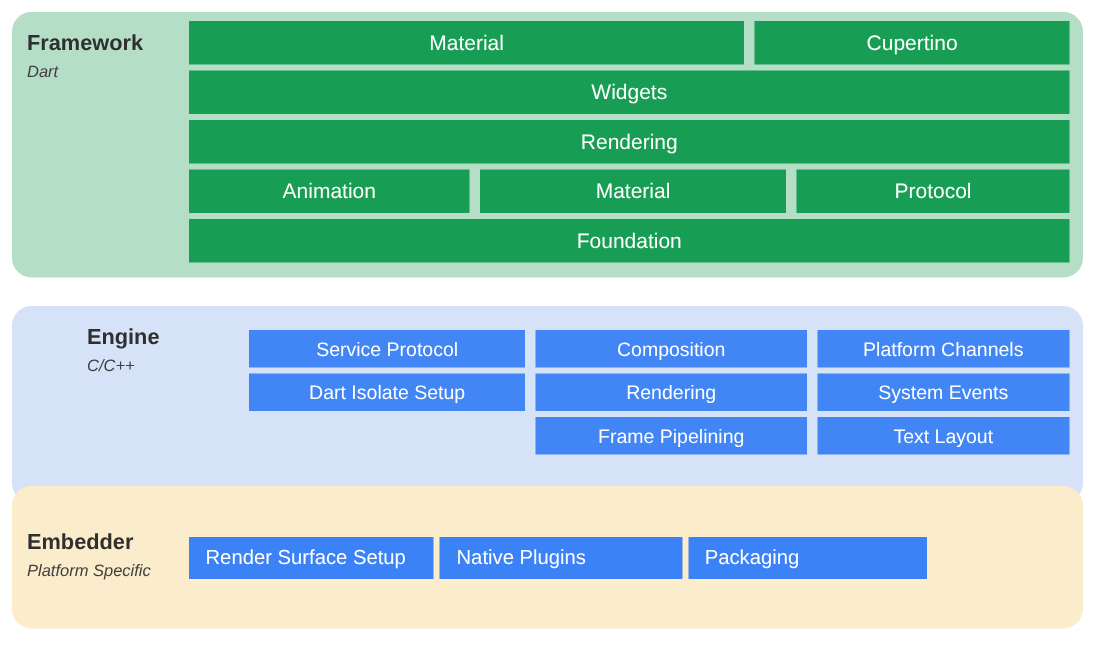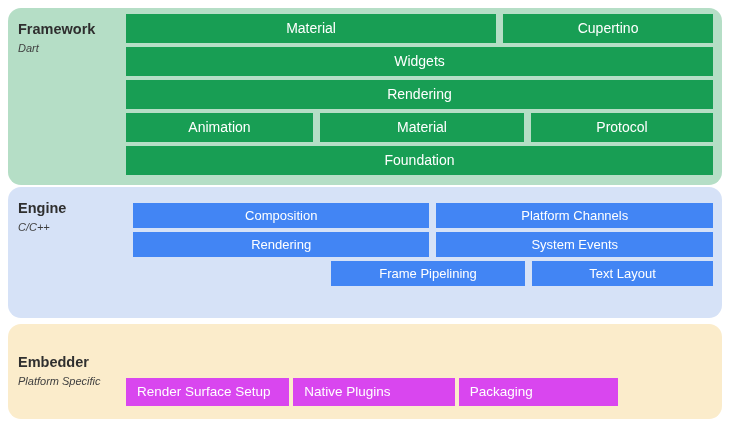--- a/index.html
+++ b/index.html
@@ -30,23 +30,24 @@
     flex-direction: row;
     align-items: center;
     border-radius: 13px;
   }
   .layer-framework {
     top: 8px;
     height: 177px;
     background: #b5dec6;
   }
   .layer-engine {
-    top: 187px;
+    top: 204px;
     height: 131px;
     background: #d6e2f7;
+    padding-left: 40px;
   }
   .layer-embedder {
     top: 324px;
     height: 95px;
     background: #fbeccb;
   }
 
   
   .layer-label {
     width: 118px;
@@ -99,21 +100,21 @@
     line-height: 1;
     display: flex;
     align-items: center;
     justify-content: center;
     box-sizing: border-box;
     white-space: nowrap;
     overflow: hidden;
   }
   .box.green  { background: #189e54; }
   .box.blue   { background: #4285f4; }
-  .box.orange { background: #d946ef; margin-top: 20px; }
+  .box.orange { background: #3b82f6; }
 
   
   .fw-rows { padding: 11px 9px 11px 0; }
   .fw-rows .row { margin-bottom: 4px; height: 29px; }
   .fw-rows .row:last-child { margin-bottom: 5px; }
   .fw-rows .box { height: 29px; font-size: 14px; }
   .fw-rows .gap { width: 7px; flex: 0 0 7px; }
 
   
   .en-rows { padding: 11px 9px 11px 0; }
@@ -189,27 +190,29 @@
   </section>
 
   <section class="layer layer-engine">
     <div class="layer-label label-mid">
       <div class="title">Engine</div>
       <div class="subtitle">C/C++</div>
     </div>
     <div class="rows en-rows">
 
       <div class="row">
+        <div class="box blue" style="flex:197 1 0">Service Protocol</div>
         <div class="gap"></div>
         <div class="box blue" style="flex:193 1 0">Composition</div>
         <div class="gap"></div>
         <div class="box blue" style="flex:180 1 0">Platform Channels</div>
       </div>
 
       <div class="row">
+        <div class="box blue" style="flex:197 1 0">Dart Isolate Setup</div>
         <div class="gap"></div>
         <div class="box blue" style="flex:193 1 0">Rendering</div>
         <div class="gap"></div>
         <div class="box blue" style="flex:180 1 0">System Events</div>
       </div>
 
 
       <div class="row">
         <div class="box spacer" style="flex:197 1 0"></div>
         <div class="gap"></div>

